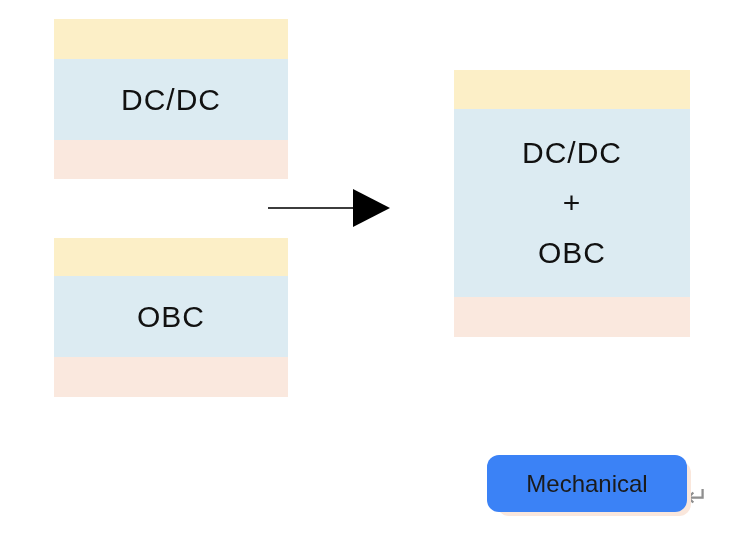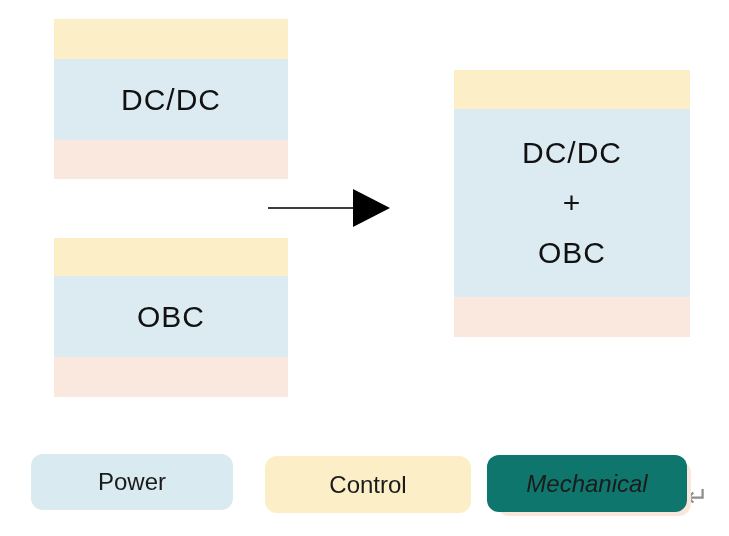--- a/index.html
+++ b/index.html
@@ -37,21 +37,21 @@
     position: absolute;
     border-radius: 12px;
     display: flex;
     align-items: center;
     justify-content: center;
     font-size: 24px;
     color: #1b1b1b;
   }
   .badge-power      { left: 31px;  top: 454px; width: 202px; height: 56px; background: #DAEAF1; }
   .badge-control    { left: 265px; top: 456px; width: 206px; height: 57px; background: #FCEFC7; }
-  .badge-mechanical { left: 487px; top: 455px; width: 200px; height: 57px; background: #0f766e; z-index: 2; font-style: italic; }
+  .badge-mechanical { left: 487px; top: 455px; width: 200px; height: 57px; background: #3b82f6; z-index: 2; }
   .badge-mechanical-under {
     position: absolute;
     left: 497px; top: 461px; width: 194px; height: 55px;
     background: #FAE7DC;
     border-radius: 12px;
     z-index: 1;
   }
   .return-symbol {
     position: absolute;
     left: 686px; top: 484px;
@@ -93,26 +93,20 @@
     <div class="band band-power" style="height:188px;">
       <div class="box-label after-lines">
         <span>DC/DC</span>
         <span>+</span>
         <span>OBC</span>
       </div>
     </div>
     <div class="band band-mechanical" style="height:40px;"></div>
   </div>
 
-  <div class="legend-badge badge-power">
-    <span>Power</span>
-  </div>
-  <div class="legend-badge badge-control">
-    <span>Control</span>
-  </div>
   <div class="badge-mechanical-under"></div>
   <div class="legend-badge badge-mechanical">
     <span>Mechanical</span>
   </div>
 
   <div class="return-symbol">↵</div>
 
 </div>
 
 </body></html>

